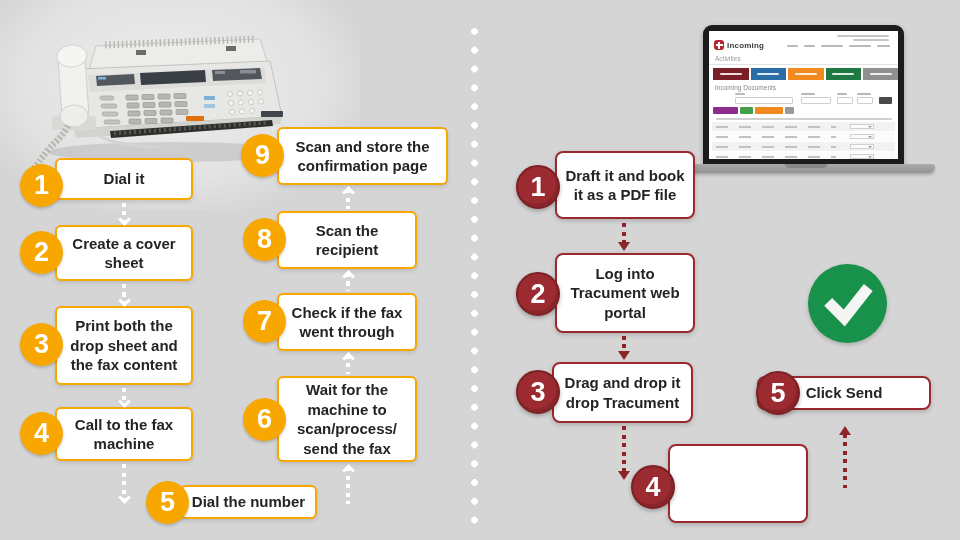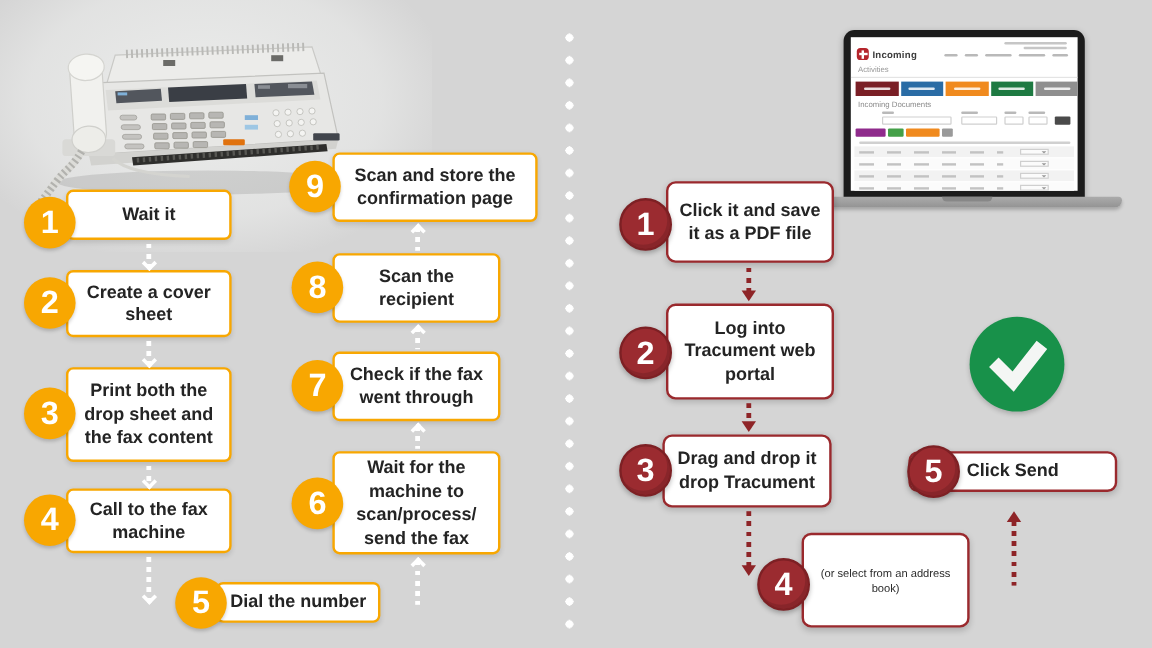--- a/index.html
+++ b/index.html
@@ -254,21 +254,21 @@
     <svg width="56" height="56" viewBox="0 0 60 60">
         <path d="M13 32 L26 45 L48 17" fill="none" stroke="#f4f6f4" stroke-width="12" stroke-linecap="square"></path>
       </svg>
   </div>
 
   <div class="step yellow" style="left:55px;top:158px;width:138px;height:42px;">
     <div class="badge" style="left:-35px;top:6px;">
         <span>1</span>
       </div>
     <div class="box">
-        <span class="lbl">Wait it</span>
+        <span class="lbl">Dial it</span>
       </div>
   </div>
   <div class="step yellow" style="left:55px;top:225px;width:138px;height:56px;">
     <div class="badge" style="left:-35px;top:6px;">
         <span>2</span>
       </div>
     <div class="box">
         <span class="lbl">Create a cover sheet</span>
       </div>
   </div>
@@ -360,21 +360,21 @@
   <div class="arrow white" style="left:341px;top:188px;height:21px;">
       <span class="hd-up"></span>
       <span class="ln"></span>
     </div>
 
   <div class="step red" style="left:555px;top:151px;width:140px;height:68px;">
     <div class="badge" style="left:-39px;top:14px;">
         <span>1</span>
       </div>
     <div class="box">
-        <span class="lbl">Click it and save it as a PDF file</span>
+        <span class="lbl">Draft it and book it as a PDF file</span>
       </div>
   </div>
   <div class="step red" style="left:555px;top:253px;width:140px;height:80px;">
     <div class="badge" style="left:-39px;top:19px;">
         <span>2</span>
       </div>
     <div class="box">
         <span class="lbl">Log into Tracument web portal</span>
       </div>
   </div>
@@ -384,21 +384,20 @@
       </div>
     <div class="box">
         <span class="lbl">Drag and drop it drop Tracument</span>
       </div>
   </div>
   <div class="step red" style="left:668px;top:444px;width:140px;height:79px;">
     <div class="badge" style="left:-37px;top:21px;">
         <span>4</span>
       </div>
     <div class="box">
-      <span class="note">(or select from an address book)</span>
     </div>
   </div>
   <div class="step red" style="left:757px;top:376px;width:174px;height:34px;">
     <div class="badge" style="left:-1px;top:-5px;">
         <span>5</span>
       </div>
     <div class="box">
         <span class="lbl">Click Send</span>
       </div>
   </div>

